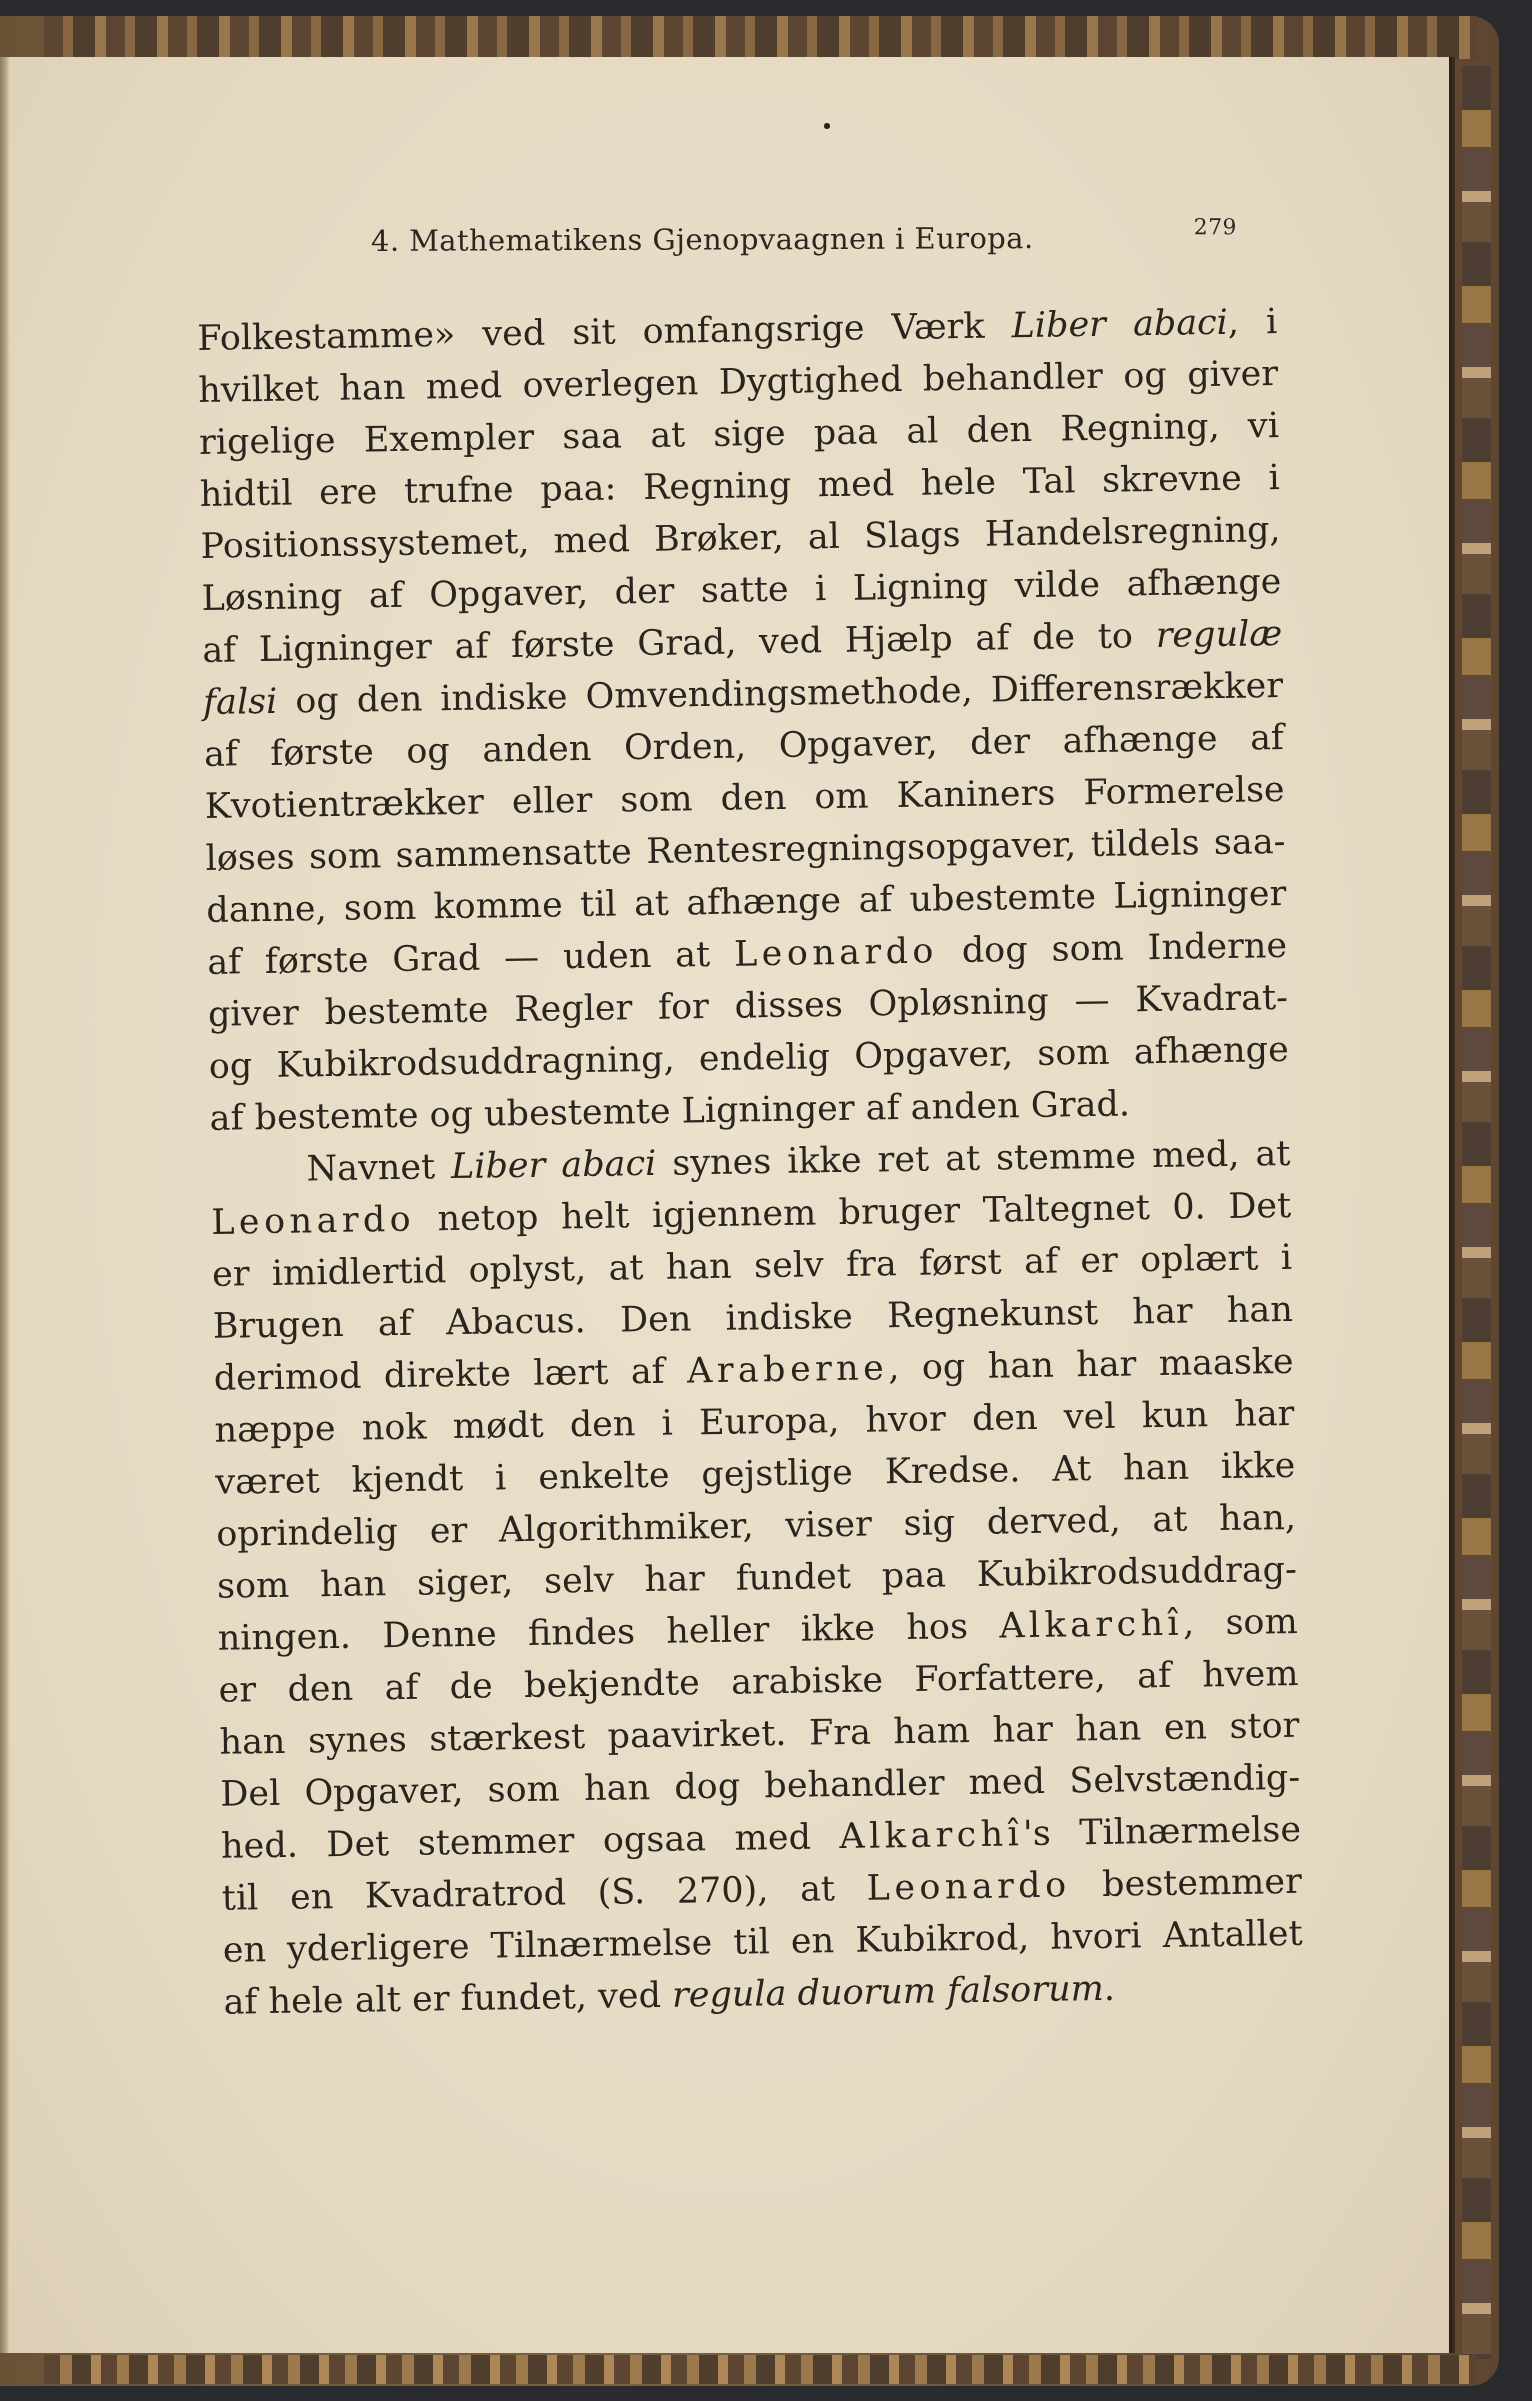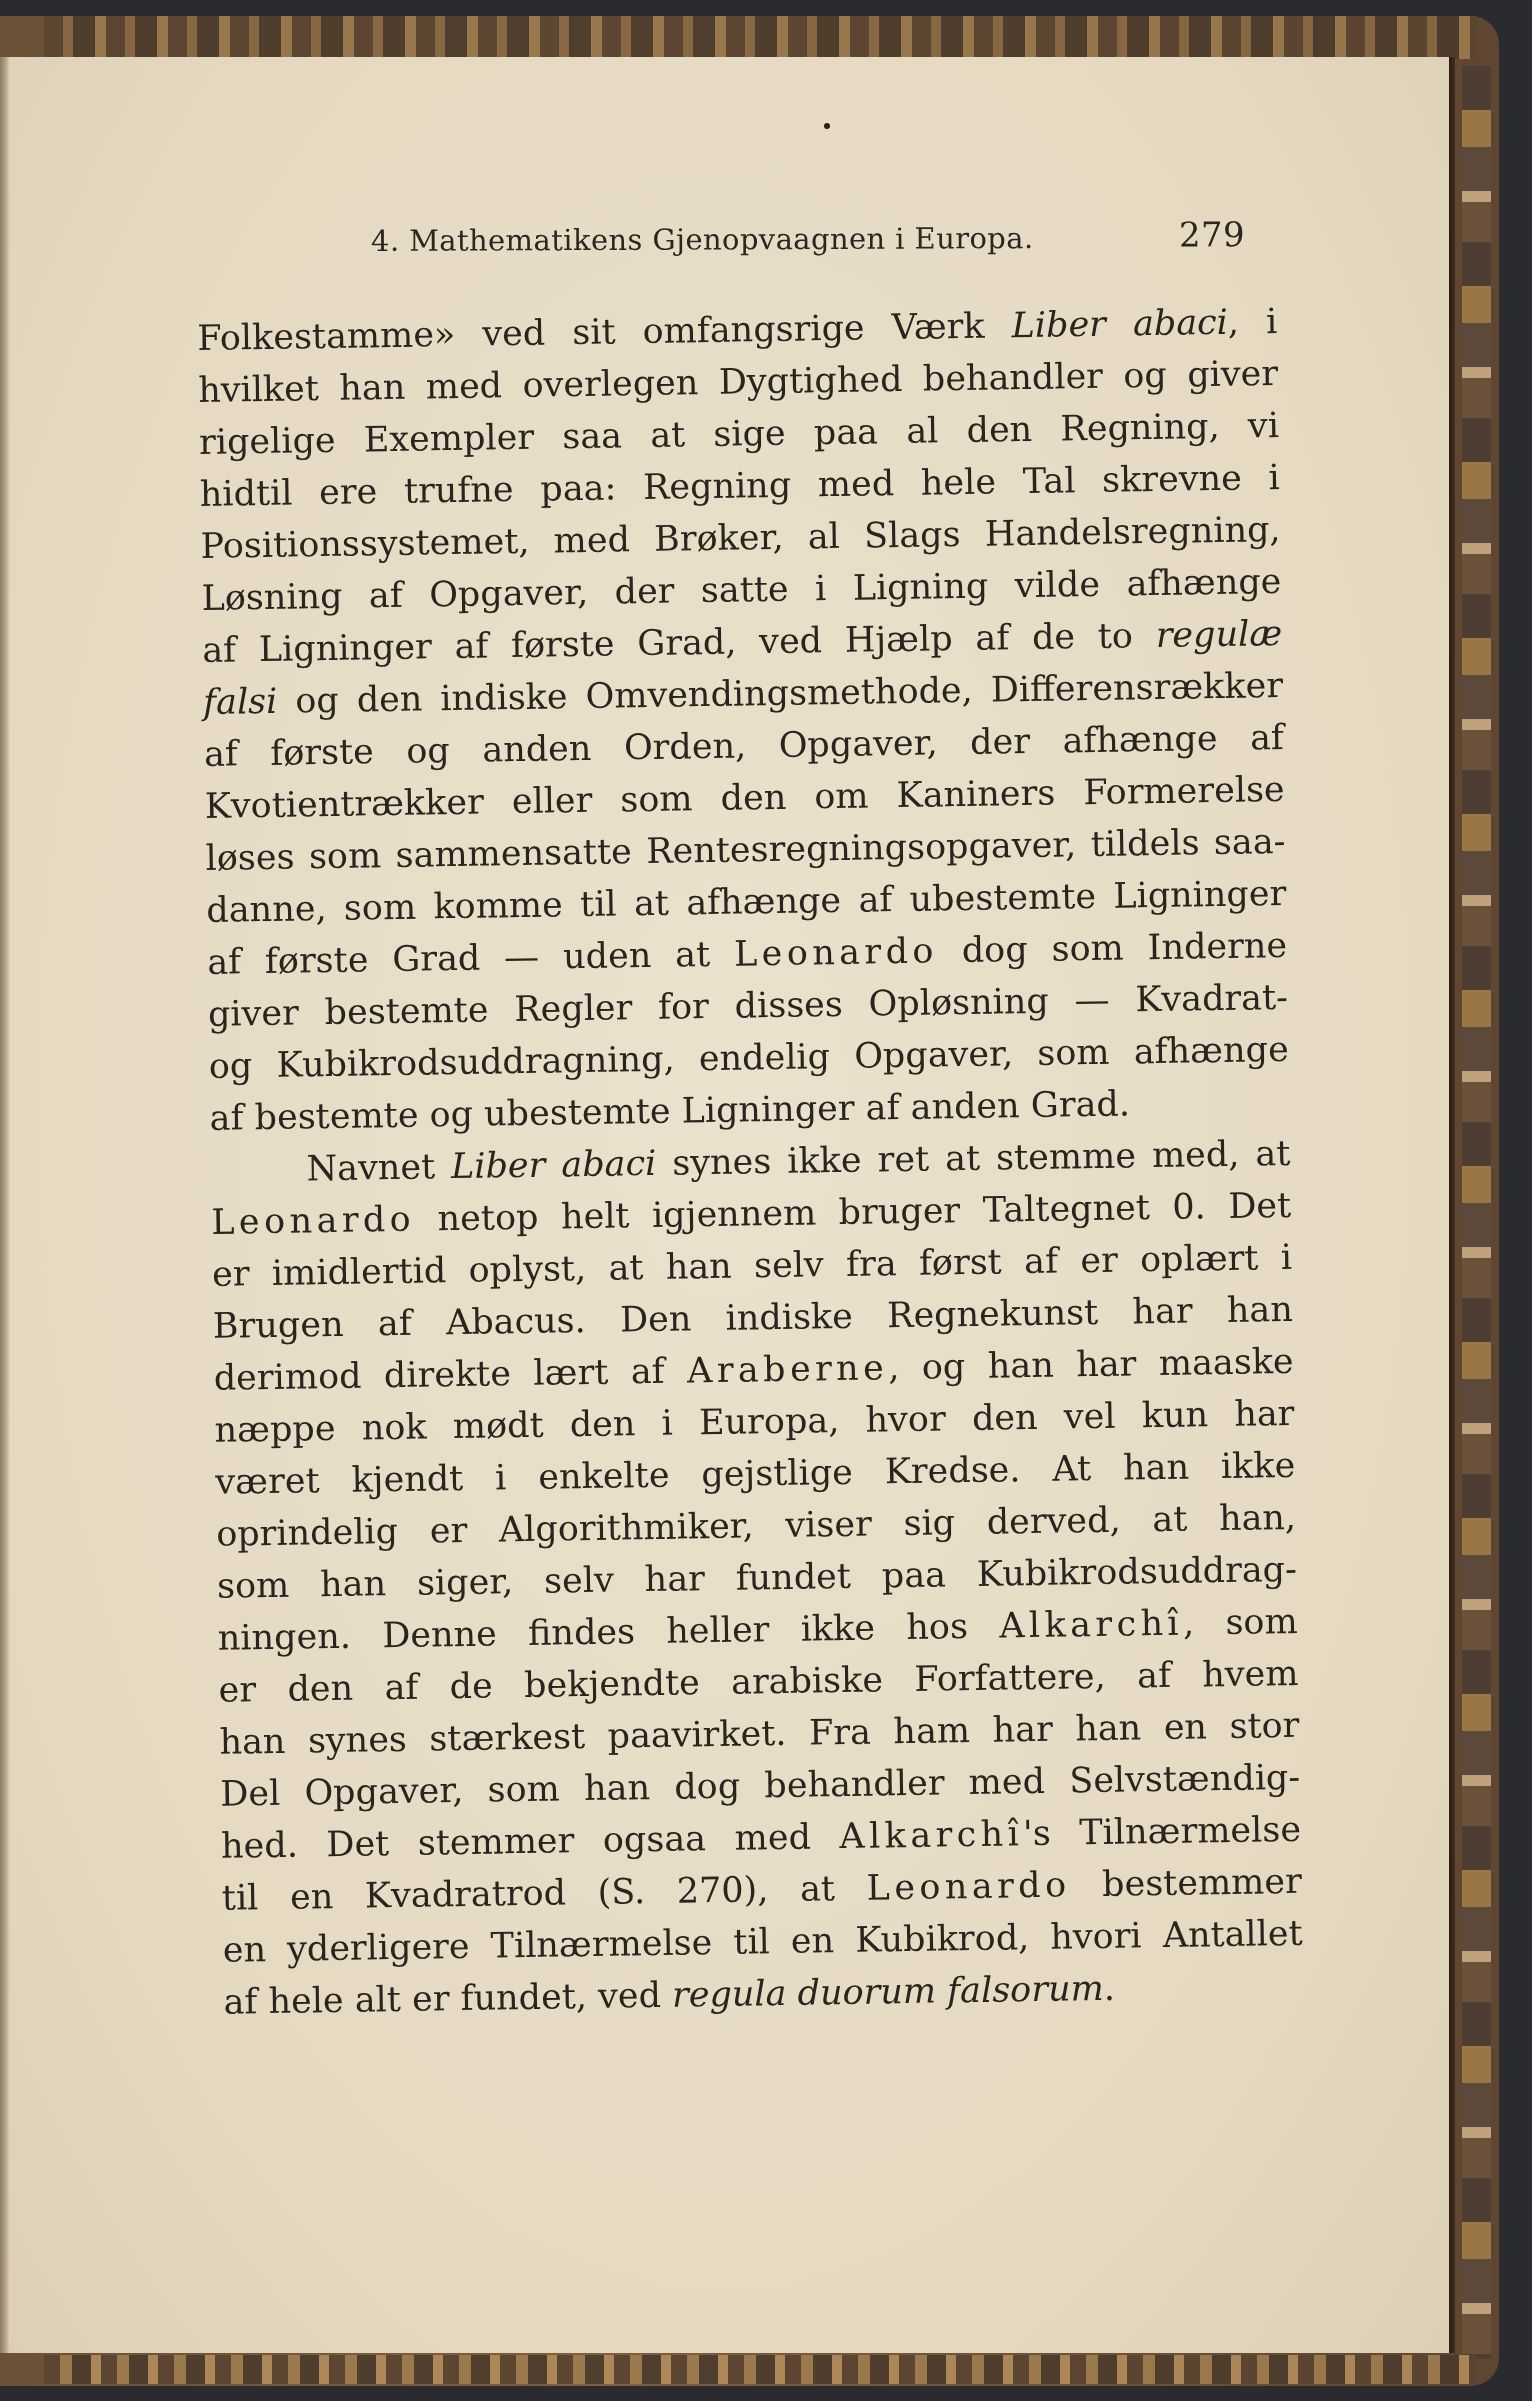--- a/index.html
+++ b/index.html
@@ -41,21 +41,21 @@
     .dot {
       position: absolute; left: 824px; top: 123px; width: 5.9px; height: 5.9px;
       border-radius: 50%; background: #2a2019;
     }
     .running-head {
       position: absolute; top: 222px; left: 371px; width: 878px; height: 37px;
       color: #2c2620; font-size: 29px; letter-spacing: 0.4px;
       transform: rotate(-0.25deg);
     }
     .running-head .title { position: absolute; left: 0; top: 0; }
-    .running-head .page-no { position: absolute; right: 4px; top: -5.9px; font-size: 34px; }
+    .running-head .page-no { position: absolute; right: 12px; top: -5.9px; font-size: 22px; }
     .text-block {
       position: absolute; left: 197px; top: 312px; width: 1080px;
       color: #2a241e; font-size: 35px; line-height: 52px;
       transform-origin: 0 0; transform: rotate(-0.9deg);
     }
     .line {
       display: block; white-space: nowrap; height: 52px;
       text-align: justify; text-align-last: justify;
     }
     .line.last { text-align-last: left; }

